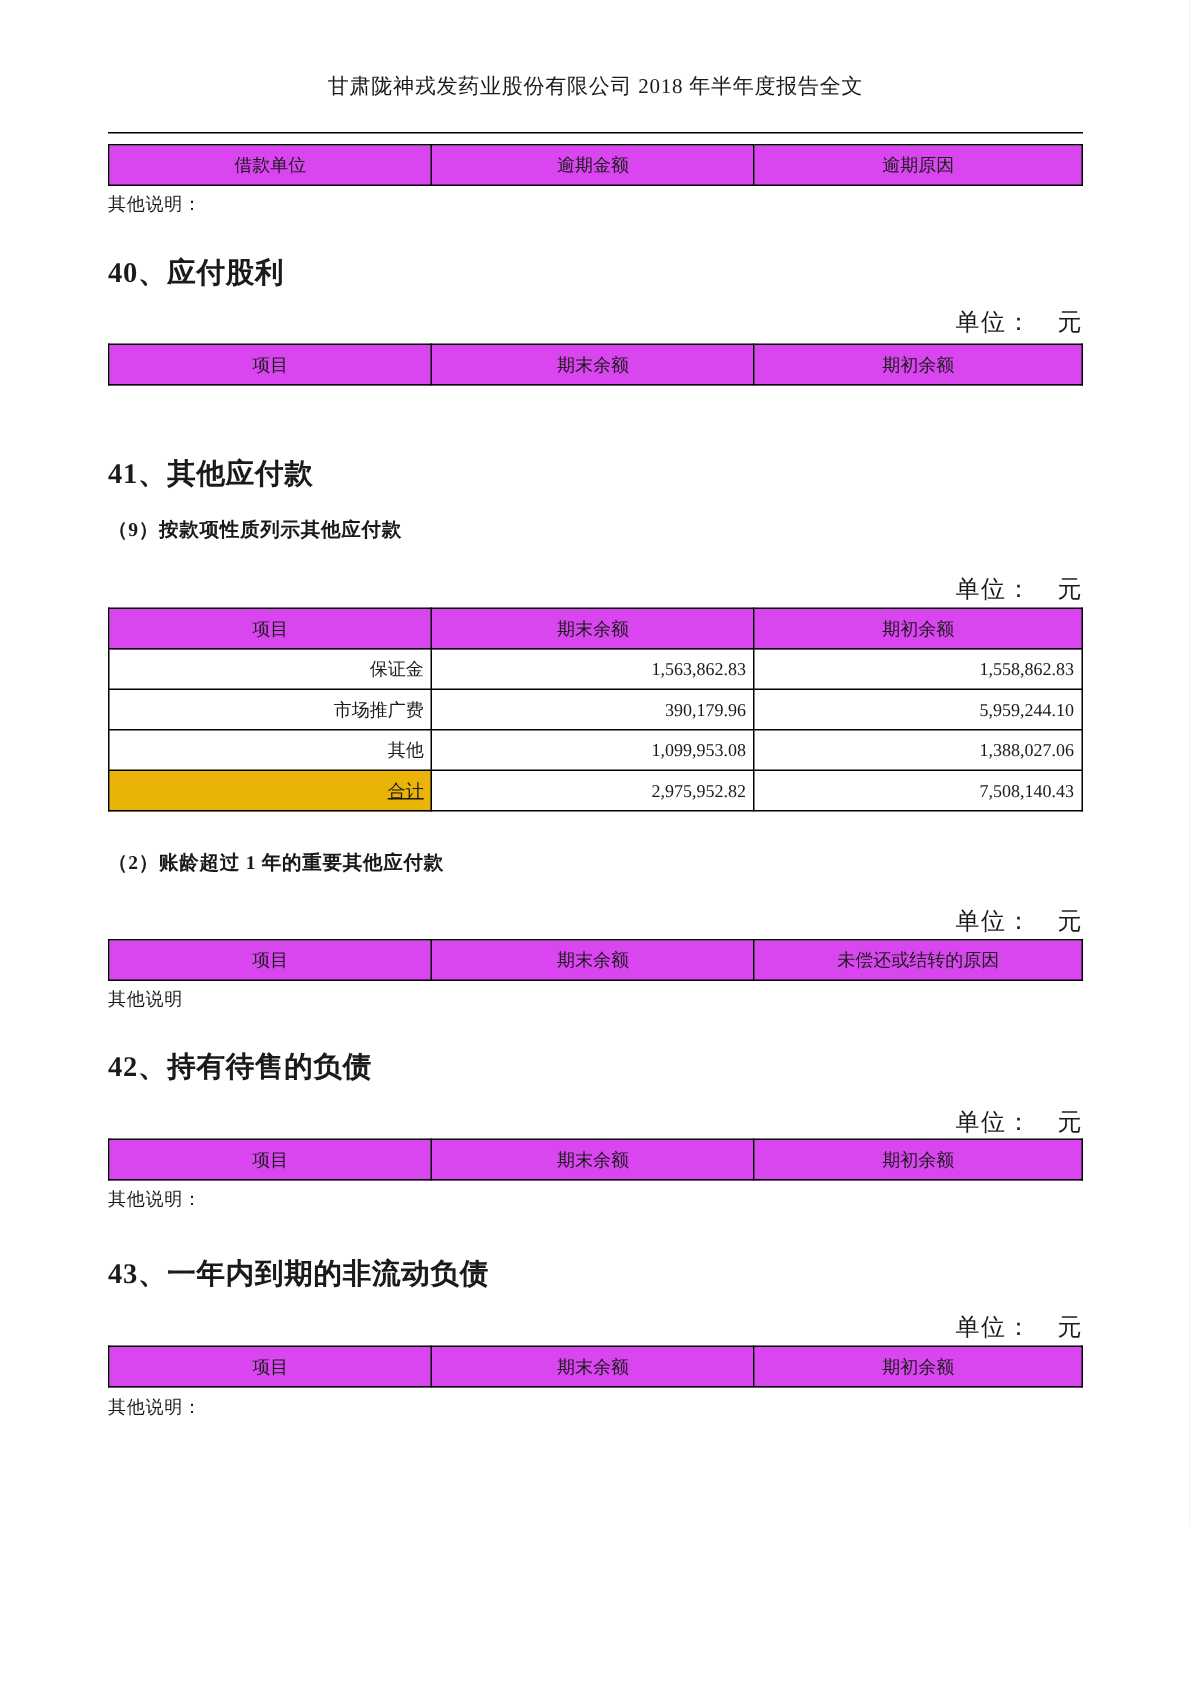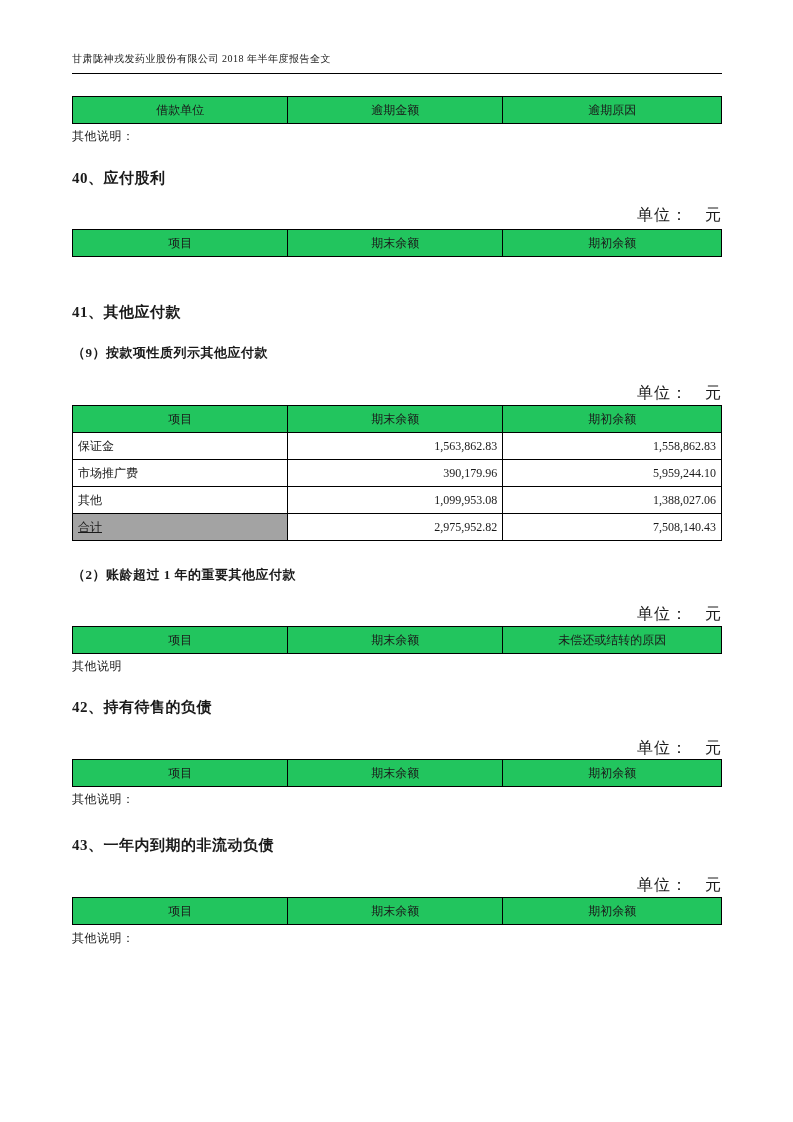--- a/index.html
+++ b/index.html
@@ -11,31 +11,31 @@
     margin: 0 auto;
     background: #ffffff;
     font-family: "Liberation Serif", "DejaVu Serif", serif;
     color: #1a1a1a;
     overflow: hidden;
   }
   .content { position: absolute; left: 72px; width: 650px; }
 
   .report-header {
     top: 50px;
-    text-align: left;
-    font-size: 10px;
+    text-align: center;
+    font-size: 14px;
     line-height: 18px;
     letter-spacing: 0.5px;
-    padding-bottom: 5px;
+    padding-bottom: 20px;
     border-bottom: 1.5px solid #000;
   }
 
   .section-title {
     font-weight: bold;
-    font-size: 15px;
+    font-size: 19px;
     letter-spacing: 0.5px;
   }
   .sub-title {
     font-weight: bold;
     font-size: 13px;
     letter-spacing: 0.5px;
   }
   .unit-label {
     text-align: right;
     font-size: 16px;
@@ -50,35 +50,35 @@
     width: 650px;
     border-collapse: collapse;
     table-layout: fixed;
     border: 1.5px solid #000;
     font-size: 12px;
   }
   table.rpt col.c1 { width: 33.2%; }
   table.rpt col.c2 { width: 33.1%; }
   table.rpt col.c3 { width: 33.7%; }
   table.rpt th {
-    background: #22c55e;
+    background: #d946ef;
     font-weight: normal;
     text-align: center;
     border: 1px solid #000;
     height: 27px;
     padding: 2px 4px;
   }
   table.rpt td {
     border: 1px solid #000;
     height: 27px;
     padding: 2px 5px;
   }
-  td.item { text-align: left; }
+  td.item { text-align: right; }
   td.num  { text-align: right; }
-  td.total-label { background: #a3a3a3; text-decoration: underline; }
+  td.total-label { background: #eab308; text-decoration: underline; }
 
   .page-number {
     position: absolute;
     top: 1038px;
     left: 72px;
     width: 650px;
     text-align: right;
     font-size: 11.5px;
     padding-right: 6px;
   }

